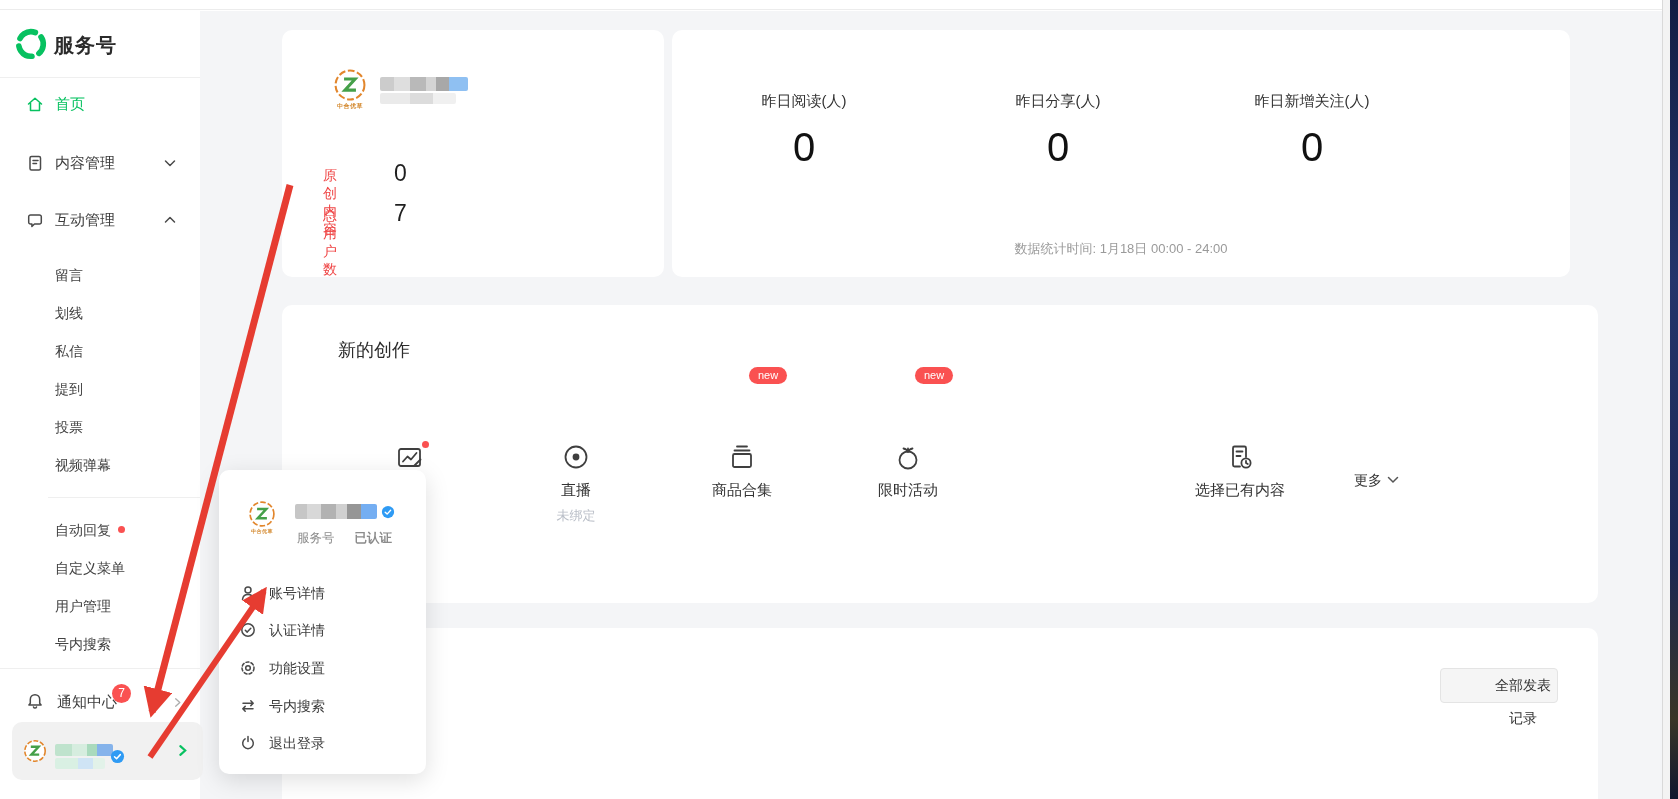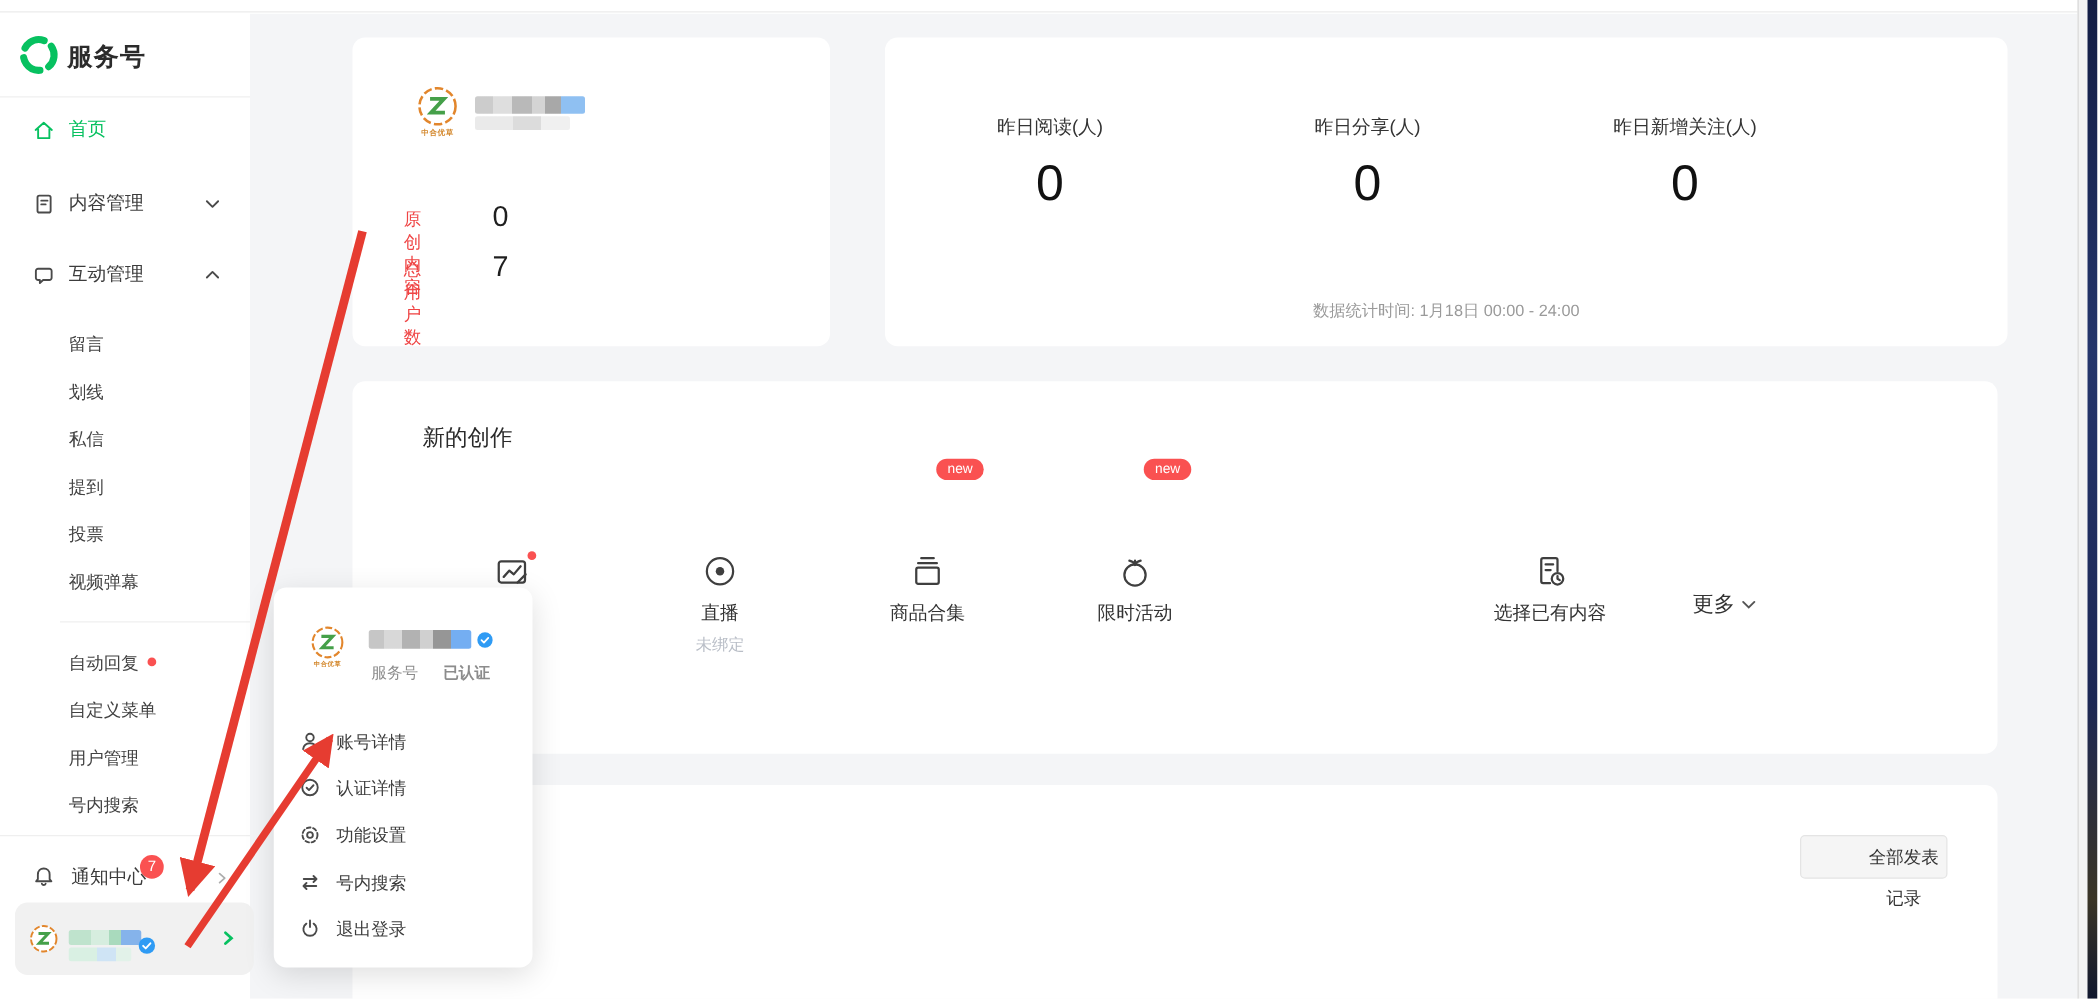--- a/index.html
+++ b/index.html
@@ -36,21 +36,21 @@
     background:linear-gradient(90deg,#bfe3cd 0 30%,#d6eddf 30% 55%,#a9dabd 55% 72%,#85b3eb 72% 100%); }
   .sb-blur2 { position:absolute; left:43px; top:36px; width:50px; height:11px;
     background:linear-gradient(90deg,#d9f0e3 0 45%,#cfe4f5 45% 75%,#e2f2e9 75% 100%); }
   .sb-verified { position:absolute; left:98px; top:27px; width:15px; height:15px; }
   .sb-chevron { position:absolute; left:164px; top:22px; width:13px; height:13px; }
 
   
   .main { position:absolute; left:200px; top:11px; width:1462px; height:788px; background:#f4f5f7; }
   .card { position:absolute; background:#fff; border-radius:10px; }
   .card1 { left:82px; top:19px; width:382px; height:247px; }
-  .card2 { left:508px; top:19px; width:898px; height:247px; }
+  .card2 { left:472px; top:19px; width:898px; height:247px; }
   .card3 { left:82px; top:294px; width:1316px; height:298px; }
   .card4 { left:82px; top:617px; width:1316px; height:200px; }
 
   
   .org-logo { position:relative; text-align:center; }
   .org-logo .ring { display:block; margin:0 auto; }
   .org-text { font-weight:700; color:#d3872b; white-space:nowrap; letter-spacing:0.5px; }
 
   
   .c1-ava { position:absolute; left:48px; top:38px; width:40px; }
@@ -70,21 +70,21 @@
 
   
   .c3-title { position:absolute; left:56px; top:33px; font-size:18px; color:#2b2b2b; font-weight:500; }
   .c-item { position:absolute; top:136px; width:120px; text-align:center; cursor:pointer; }
   .c-item svg { display:block; margin:0 auto; }
   .c-item .lb { margin-top:8px; font-size:15px; color:#333; }
   .c-item .sub { margin-top:7px; font-size:13px; color:#b9bec7; }
   .new-badge { position:absolute; top:62px; padding:2px 9px 3px; background:#fa5151; color:#fff; font-size:11px; border-radius:10px; }
   .nb3 { left:467px; } .nb4 { left:633px; }
   .works-dot { position:absolute; left:140px; top:136px; width:7px; height:7px; border-radius:50%; background:#fa5151; }
-  .more-link { position:absolute; left:1072px; top:167px; font-size:17px; color:#333; cursor:pointer; }
+  .more-link { position:absolute; left:1072px; top:167px; font-size:14px; color:#333; cursor:pointer; }
   .more-link svg { margin-left:5px; vertical-align:1px; }
 
   
   .all-records-btn { position:absolute; right:40px; top:40px; width:118px; height:35px; background:#f5f5f5; border:1px solid #e4e4e4; border-radius:4px; font-size:14px; color:#333; text-align:center; line-height:33px; cursor:pointer;padding-left:48px; }
   .empty-text { position:absolute; left:0; top:130px; width:100%; text-align:center; font-size:14px; color:#c0c4cc; }
 
   
   .scroll-track { position:absolute; left:1662px; top:0; width:8px; height:799px; background:#f3f3f3; border-left:1px solid #d9d9d9; z-index:7; }
   .window-edge { position:absolute; left:1670px; top:0; width:8px; height:799px; z-index:7;
     background:linear-gradient(180deg,#131d44 0%,#24356b 35%,#1c2754 70%,#3a3526 90%,#10172e 100%); }

